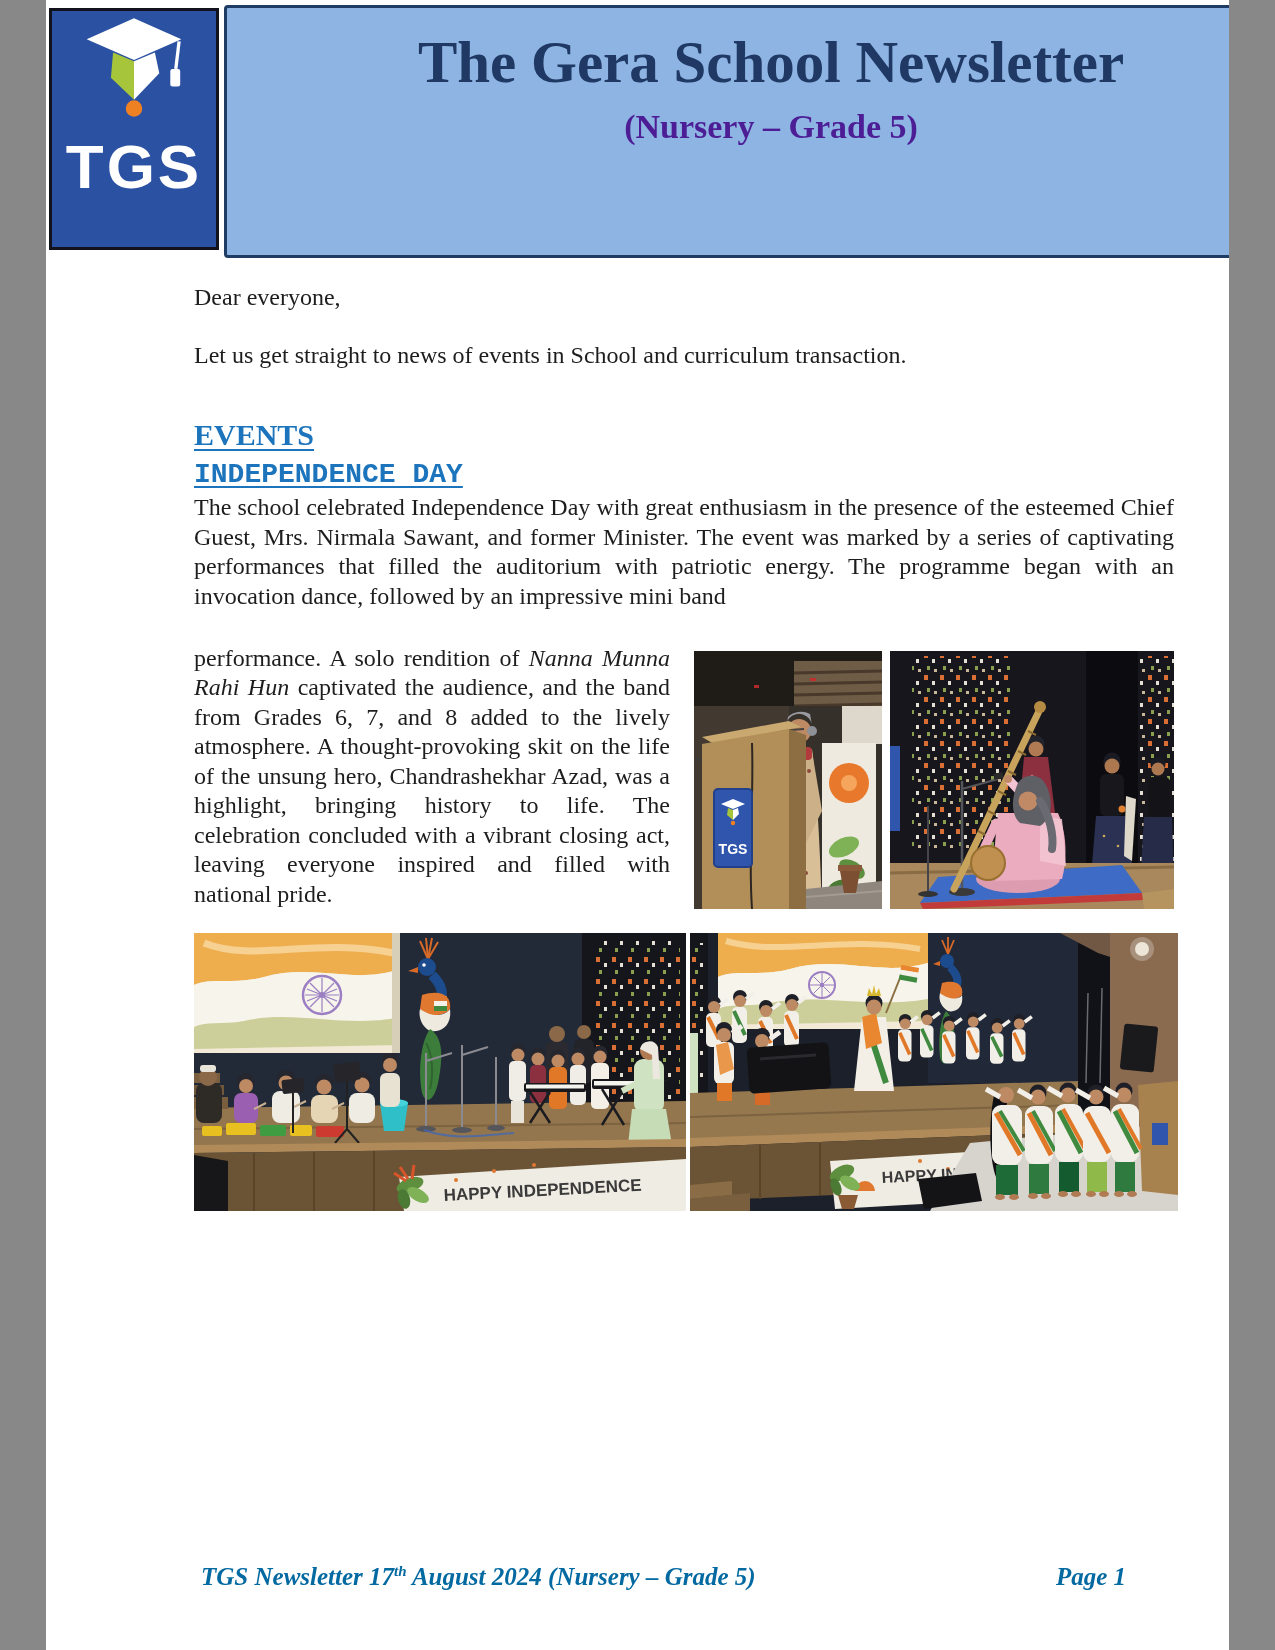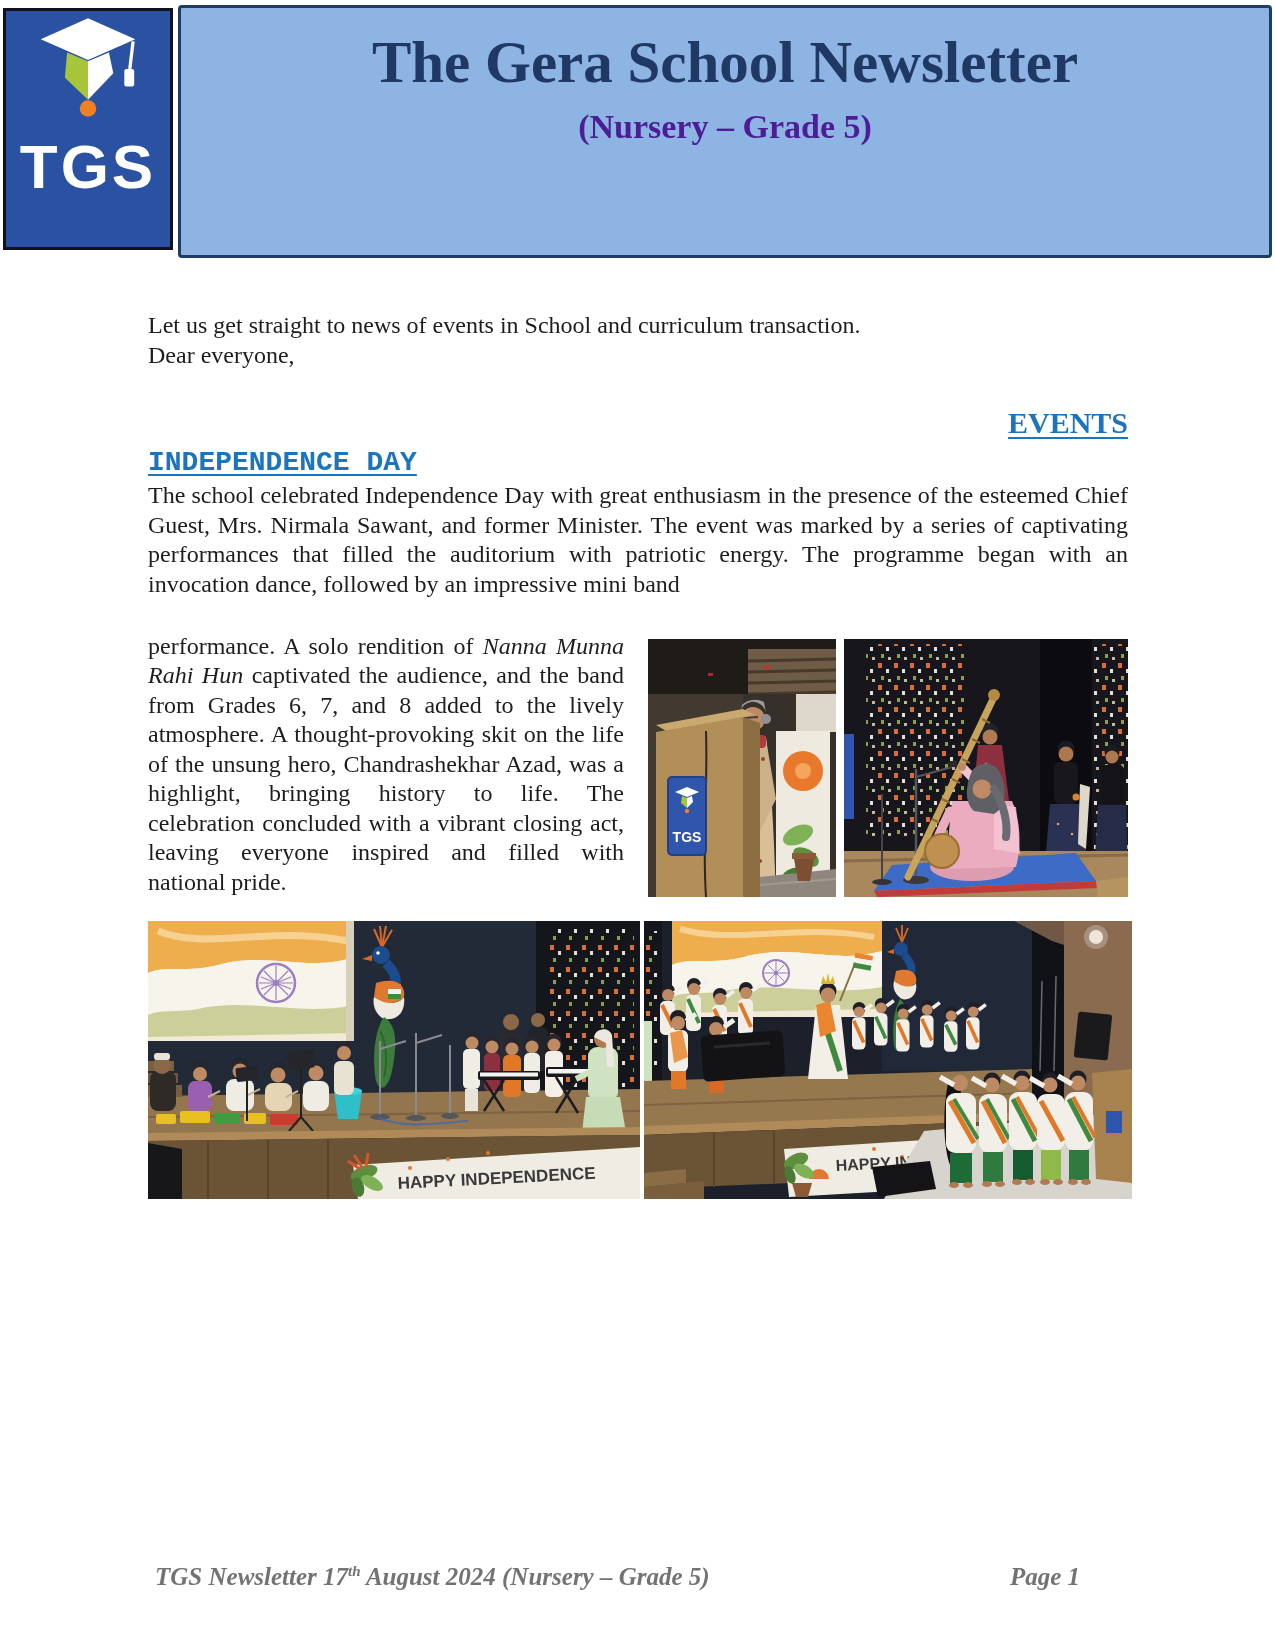--- a/index.html
+++ b/index.html
@@ -1,17 +1,17 @@
 <!DOCTYPE html>
 <html><head>
 <meta charset="utf-8">
 <style>
   html,body{margin:0;padding:0;background:#888;}
   .page{
-    position:relative;width:1275px;height:1650px;margin:0 auto;
+    position:relative;width:1183px;height:1650px;margin:0 auto;
     background:#ffffff;overflow:hidden;
     font-family:"Liberation Serif",serif;color:#1d1d1d;
   }
   
   .header-box{
     position:absolute;left:178px;top:5px;width:1094px;height:253px;
     background:#8db4e2;border:3px solid #1f3c64;border-radius:4px;
     box-sizing:border-box;text-align:center;
   }
   .header-title{
@@ -28,39 +28,39 @@
   .logo-text{
     font-family:"Liberation Sans",sans-serif;font-weight:bold;font-size:62px;
     color:#ffffff;letter-spacing:3px;margin-top:2px;
   }
   
   .content{position:absolute;left:148px;top:283px;width:980px;}
   .para{font-size:24px;line-height:29.5px;margin:0;}
   .greeting{margin:0;}
   .intro{margin-top:28px;}
   .events-heading{
-    margin-top:36px;text-align:right;font-size:30px;font-weight:bold;color:#1b74bc;
+    margin-top:48px;text-align:left;font-size:30px;font-weight:bold;color:#1b74bc;
     text-decoration:underline;text-decoration-thickness:2px;text-underline-offset:4px;
   }
   .section-heading{
     margin-top:7px;font-size:28px;font-weight:bold;color:#1b74bc;
     text-decoration:underline;text-decoration-thickness:2px;text-underline-offset:4px;font-family:Liberation Mono, monospace;
   }
   .para-justify{text-align:justify;margin-top:3px;}
   .wrap-row{display:flex;align-items:flex-end;}
   .wrap-text{width:476px;text-align:justify;font-size:24px;line-height:29.5px;}
   .photos-top{margin-left:auto;margin-top:40px;display:flex;gap:8px;}
   .photos-bottom{display:flex;gap:4px;margin-top:24px;}
   figure{margin:0;padding:0;line-height:0;}
   .italic{font-style:italic;}
   
   .footer{
     position:absolute;left:155px;top:1563px;width:973px;
     display:flex;justify-content:space-between;
-    font-size:25px;font-weight:bold;font-style:italic;color:#737373;
+    font-size:25px;font-weight:bold;font-style:italic;color:#0369a1;
   }
   .footer .page-num{margin-right:48px;}
 </style>
 </head>
 <body>
 
 <div class="page">
 
   <div class="header-box">
     <div class="header-title">The Gera School Newsletter</div>
@@ -73,22 +73,22 @@
       <polygon points="31,37 50,45 50,80 29,60" fill="#a6c53a"></polygon>
       <polygon points="69,37 50,45 50,80 73,56" fill="#ffffff"></polygon>
       <line x1="91" y1="27" x2="88" y2="52" stroke="#ffffff" stroke-width="3"></line>
       <rect x="83" y="52" width="9" height="16" rx="2" fill="#ffffff"></rect>
       <circle cx="50" cy="88" r="7.5" fill="#f08122"></circle>
     </svg>
     <div class="logo-text">TGS</div>
   </div>
 
   <div class="content">
+    <p class="para greeting">Dear everyone,</p>
     <p class="para intro">Let us get straight to news of events in School and curriculum transaction.</p>
-    <p class="para greeting">Dear everyone,</p>
 
     <div class="events-heading">EVENTS</div>
     <div class="section-heading">INDEPENDENCE DAY</div>
 
     <p class="para para-justify">The school celebrated Independence Day with great enthusiasm in the presence of the esteemed Chief Guest, Mrs. Nirmala Sawant, and former Minister. The event was marked by a series of captivating performances that filled the auditorium with patriotic energy. The programme began with an invocation dance, followed by an impressive mini band</p>
 
     <div class="wrap-row">
       <div class="wrap-text"><span>performance. A solo rendition of </span><span class="italic">Nanna Munna Rahi Hun</span><span> captivated the audience, and the band from Grades 6, 7, and 8 added to the lively atmosphere. A thought-provoking skit on the life of the unsung hero, Chandrashekhar Azad, was a highlight, bringing history to life. The celebration concluded with a vibrant closing act, leaving everyone inspired and filled with national pride.</span></div>
 
       <div class="photos-top">

